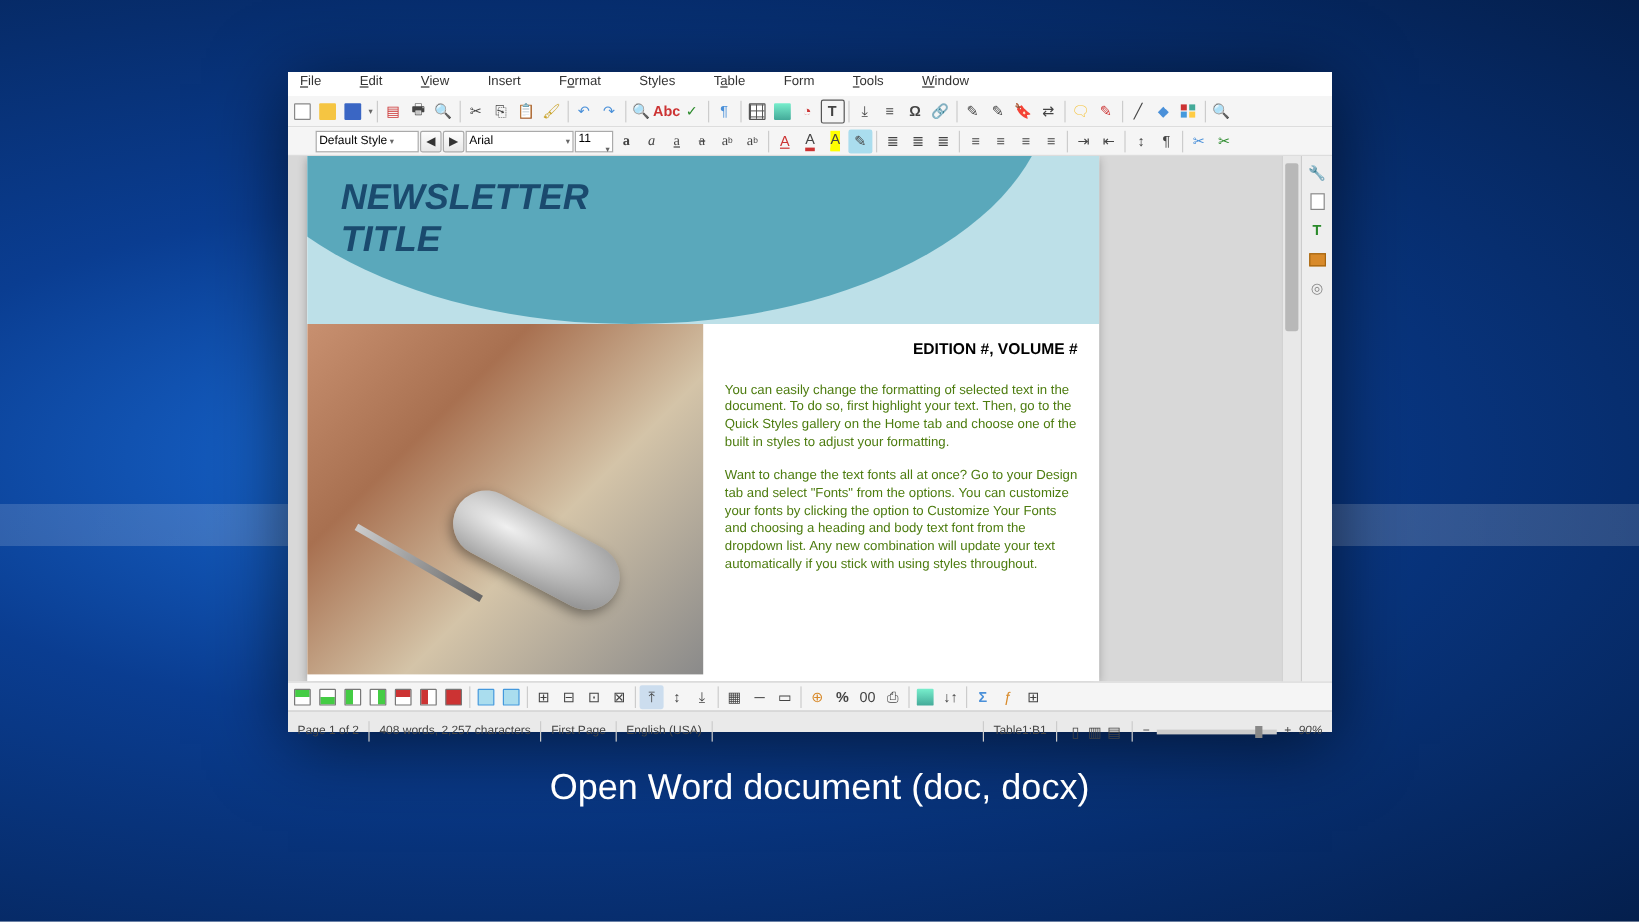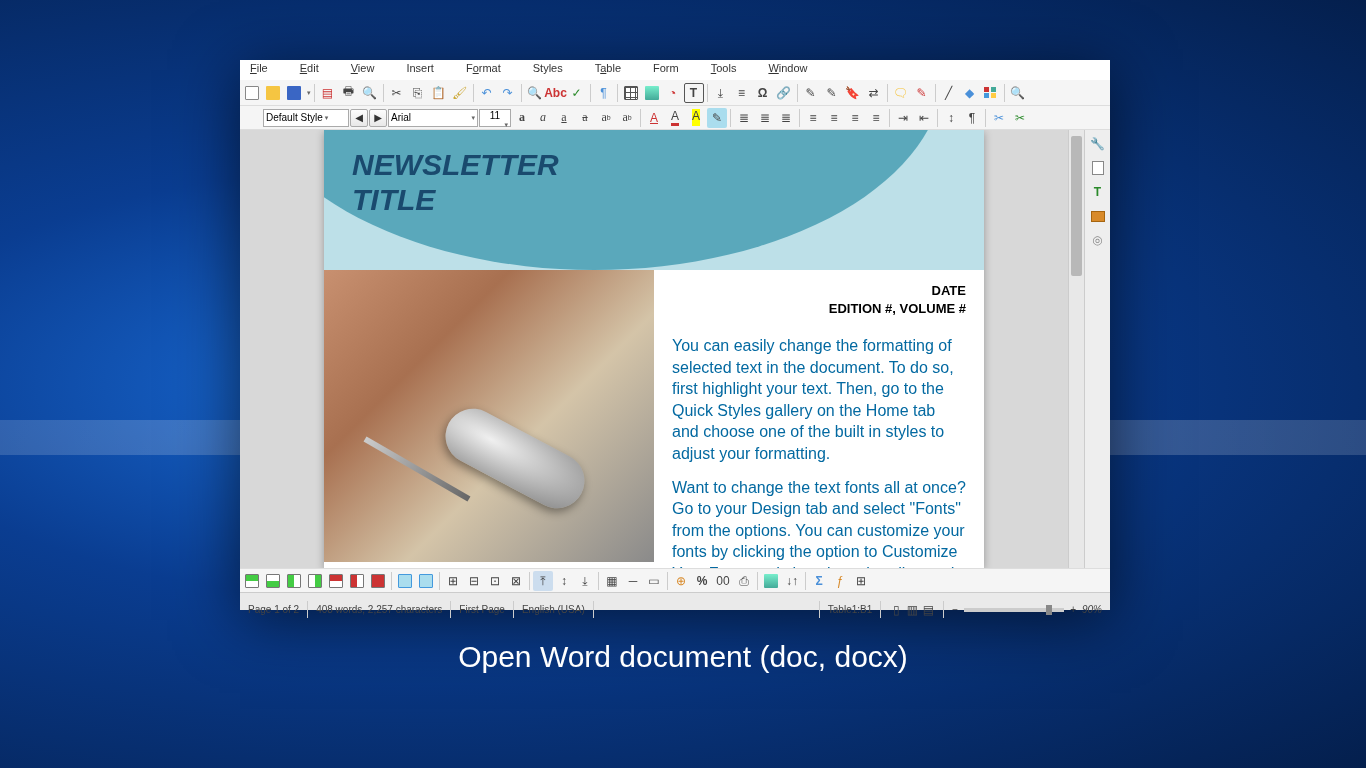--- a/index.html
+++ b/index.html
@@ -13,35 +13,35 @@
 .menubar { height: 20px; display: flex; padding: 0 4px; gap: 20px; }
 .menu-item { padding: 2px 6px; cursor: pointer; color: #333; }
 .menu-item .ul { text-decoration: underline; }
 .toolbar { height: 26px; display: flex; align-items: center; padding: 0 2px; gap: 1px; background: #f5f5f5; border-bottom: 1px solid #ddd; overflow: hidden; }
 .toolbar.row2 { height: 24px; }
 .tbtn { width: 20px; height: 20px; display: flex; align-items: center; justify-content: center; cursor: pointer; border-radius: 2px; font-size: 12px; color: #444; }
 .tsep { width: 1px; height: 18px; background: #ccc; margin: 0 2px; }
 .style-select { width: 86px; height: 18px; border: 1px solid #aaa; font-size: 10px; padding: 0 2px; background: #fff; display: flex; align-items: center; margin-left: 21px; }
 .nav-btn { width: 18px; height: 18px; border: 1px solid #aaa; background: linear-gradient(#fdfdfd,#e8e8e8); border-radius: 2px; display: flex; align-items: center; justify-content: center; font-size: 10px; color: #333; cursor: pointer; }
 .font-select { width: 90px; height: 18px; border: 1px solid #aaa; font-size: 10px; padding: 0 2px; background: #fff; display: flex; align-items: center; }
-.size-select { width: 32px; height: 18px; border: 1px solid #aaa; font-size: 10px; padding: 0 2px; background: #fff; display: flex; align-items: center; flex-direction: column; }
+.size-select { width: 32px; height: 18px; border: 1px solid #aaa; font-size: 10px; padding: 0 2px; background: #fff; display: flex; align-items: flex-start; flex-direction: column; }
 .dd { font-size: 7px; color: #666; margin-left: 2px; }
 .workspace { flex: 1; display: flex; background: #d8d8d8; overflow: hidden; position: relative; }
-.doc-area { flex: 1; overflow: hidden; display: flex; justify-content: center; padding-top: 0; }
+.doc-area { flex: 1; overflow: hidden; display: flex; padding-top: 0; padding-left: 16px; }
 .page { width: 660px; background: #fff; box-shadow: 0 2px 8px rgba(0,0,0,0.3); position: relative; overflow: hidden; }
 .nl-header { height: 140px; background: #bde0e8; position: relative; overflow: hidden; }
 .nl-arc { position: absolute; top: -260px; left: -80px; width: 700px; height: 400px; border-radius: 50%; background: #5aa8bb; }
 .nl-title { position: absolute; top: 18px; left: 28px; font-size: 30px; font-style: italic; font-weight: bold; color: #1a4a6e; font-family: Arial, sans-serif; line-height: 1.15; }
 .nl-body { display: flex; }
 .nl-img { width: 330px; height: 292px; background: linear-gradient(135deg,#c89070 0%,#a87050 30%,#d4c4a8 60%,#8a8a8a 100%); position: relative; }
 .nl-img::after { content: ""; position: absolute; top: 55%; left: 35%; width: 150px; height: 55px; background: radial-gradient(ellipse at 30% 40%, #f0f0f0, #888); border-radius: 30px; transform: rotate(28deg); box-shadow: 0 4px 10px rgba(0,0,0,0.4); }
 .nl-img::before { content: ""; position: absolute; top: 67%; left: 10%; width: 120px; height: 6px; background: linear-gradient(90deg,#ccc,#666); transform: rotate(30deg); }
 .nl-text { flex: 1; padding: 12px 18px; font-family: Arial, sans-serif; }
 .nl-meta { text-align: right; font-weight: bold; font-size: 13px; line-height: 1.35; margin-bottom: 18px; }
-.nl-para { font-size: 16px; line-height: 1.35; margin-bottom: 12px; color: #0369a1; }
+.nl-para { font-size: 11px; line-height: 1.35; margin-bottom: 12px; color: #4d7c0f; }
 .vscroll { width: 16px; background: #e8e8e8; border-left: 1px solid #ccc; position: relative; }
 .vthumb { position: absolute; top: 6px; left: 2px; right: 2px; height: 140px; background: #b8b8b8; border-radius: 2px; }
 .side-panel { width: 26px; background: #eee; border-left: 1px solid #ccc; display: flex; flex-direction: column; align-items: center; padding-top: 4px; gap: 4px; }
 .side-btn { width: 20px; height: 20px; display: flex; align-items: center; justify-content: center; cursor: pointer; font-size: 12px; border-radius: 2px; }
 .bottom-toolbar { height: 24px; background: #f5f5f5; border-top: 1px solid #ddd; display: flex; align-items: center; gap: 1px; padding: 0 2px; overflow: hidden; }
 .statusbar { height: 18px; background: #eaeaea; border-top: 1px solid #ccc; display: flex; align-items: center; font-size: 10px; color: #444; }
 .status-cell { padding: 0 8px; border-right: 1px solid #ccc; height: 100%; display: flex; align-items: center; margin-top: 16px; }
 .status-flex { flex: 1; }
 .zoom-slider { width: 100px; height: 4px; background: #ccc; position: relative; margin: 0 6px; }
 .zoom-thumb { position: absolute; top: -3px; left: 82%; width: 6px; height: 10px; background: #888; }
@@ -192,21 +192,20 @@
           <div class="nl-arc"></div>
           <div class="nl-title">
             <div>NEWSLETTER</div>
             <div>TITLE</div>
           </div>
         </div>
         <div class="nl-body">
           <div class="nl-img"></div>
           <div class="nl-text">
             <div class="nl-meta">
-              <div>DATE</div>
               <div>EDITION #, VOLUME #</div>
             </div>
             <div class="nl-para">You can easily change the formatting of selected text in the document.  To do so, first highlight your text.  Then, go to the Quick Styles gallery on the Home tab and choose one of the built in styles to adjust your formatting.</div>
             <div class="nl-para">Want to change the text fonts all at once? Go to your Design tab and select "Fonts" from the options.  You can customize your fonts by clicking the option to Customize Your Fonts and choosing a heading and body text font from the dropdown list.  Any new combination will update your text automatically if you stick with using styles throughout.</div>
           </div>
         </div>
       </div>
     </div>
     <div class="vscroll">
       <div class="vthumb"></div>

